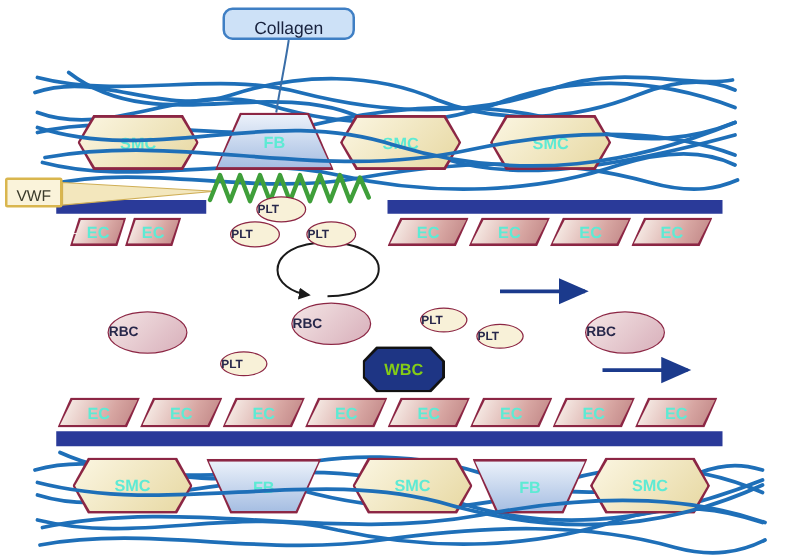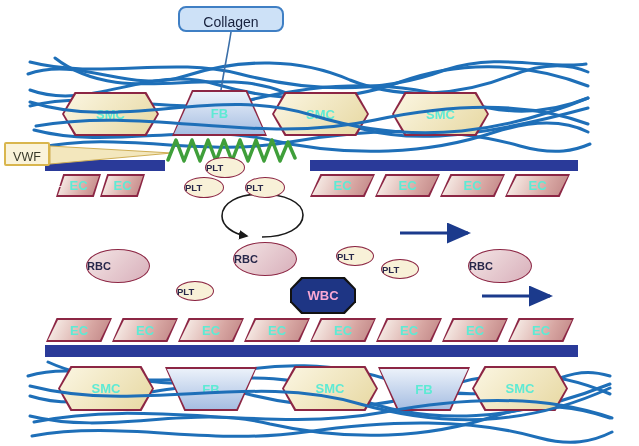--- a/index.html
+++ b/index.html
@@ -131,21 +131,21 @@
     <span>PLT</span>
   </div>
   <div class="oval plt" style="left:336px; top:246px; width:38px; height:20px;">
     <span>PLT</span>
   </div>
   <div class="oval plt" style="left:381px; top:259px; width:38px; height:20px;">
     <span>PLT</span>
   </div>
   <div class="shape oct bd-black" style="left:290px; top:277px; width:66px; height:37px; z-index:4;">
     <div class="fill oct wbc-fill"></div>
-    <span class="lbl" style="color:#f9a8d4;">WBC</span>
+    <span class="lbl" style="color:#84cc16;">WBC</span>
   </div>
 
   <div class="shape para bd-maroon" style="left:46px; top:318px; width:66px; height:24px;">
     <div class="fill para ec-fill"></div>
     <span class="lbl">EC</span>
   </div>
   <div class="shape para bd-maroon" style="left:112px; top:318px; width:66px; height:24px;">
     <div class="fill para ec-fill"></div>
     <span class="lbl">EC</span>
   </div>

